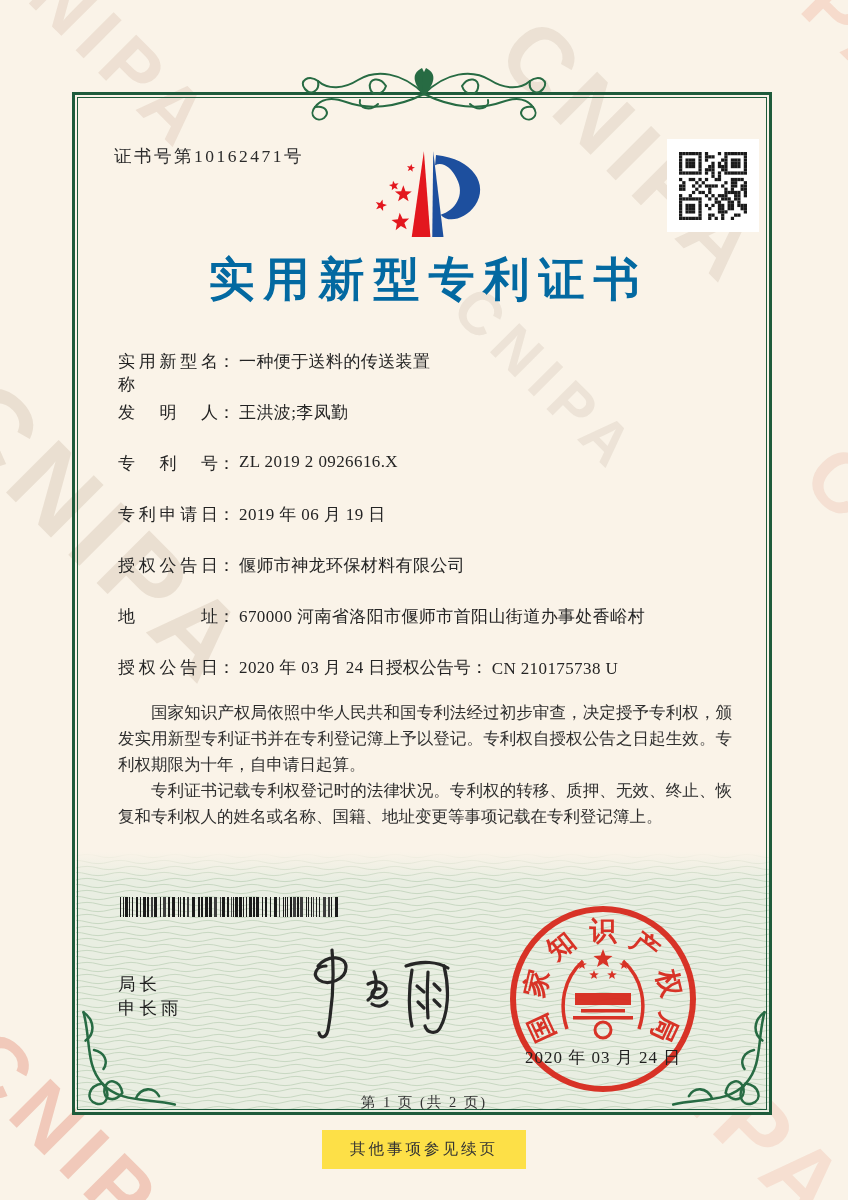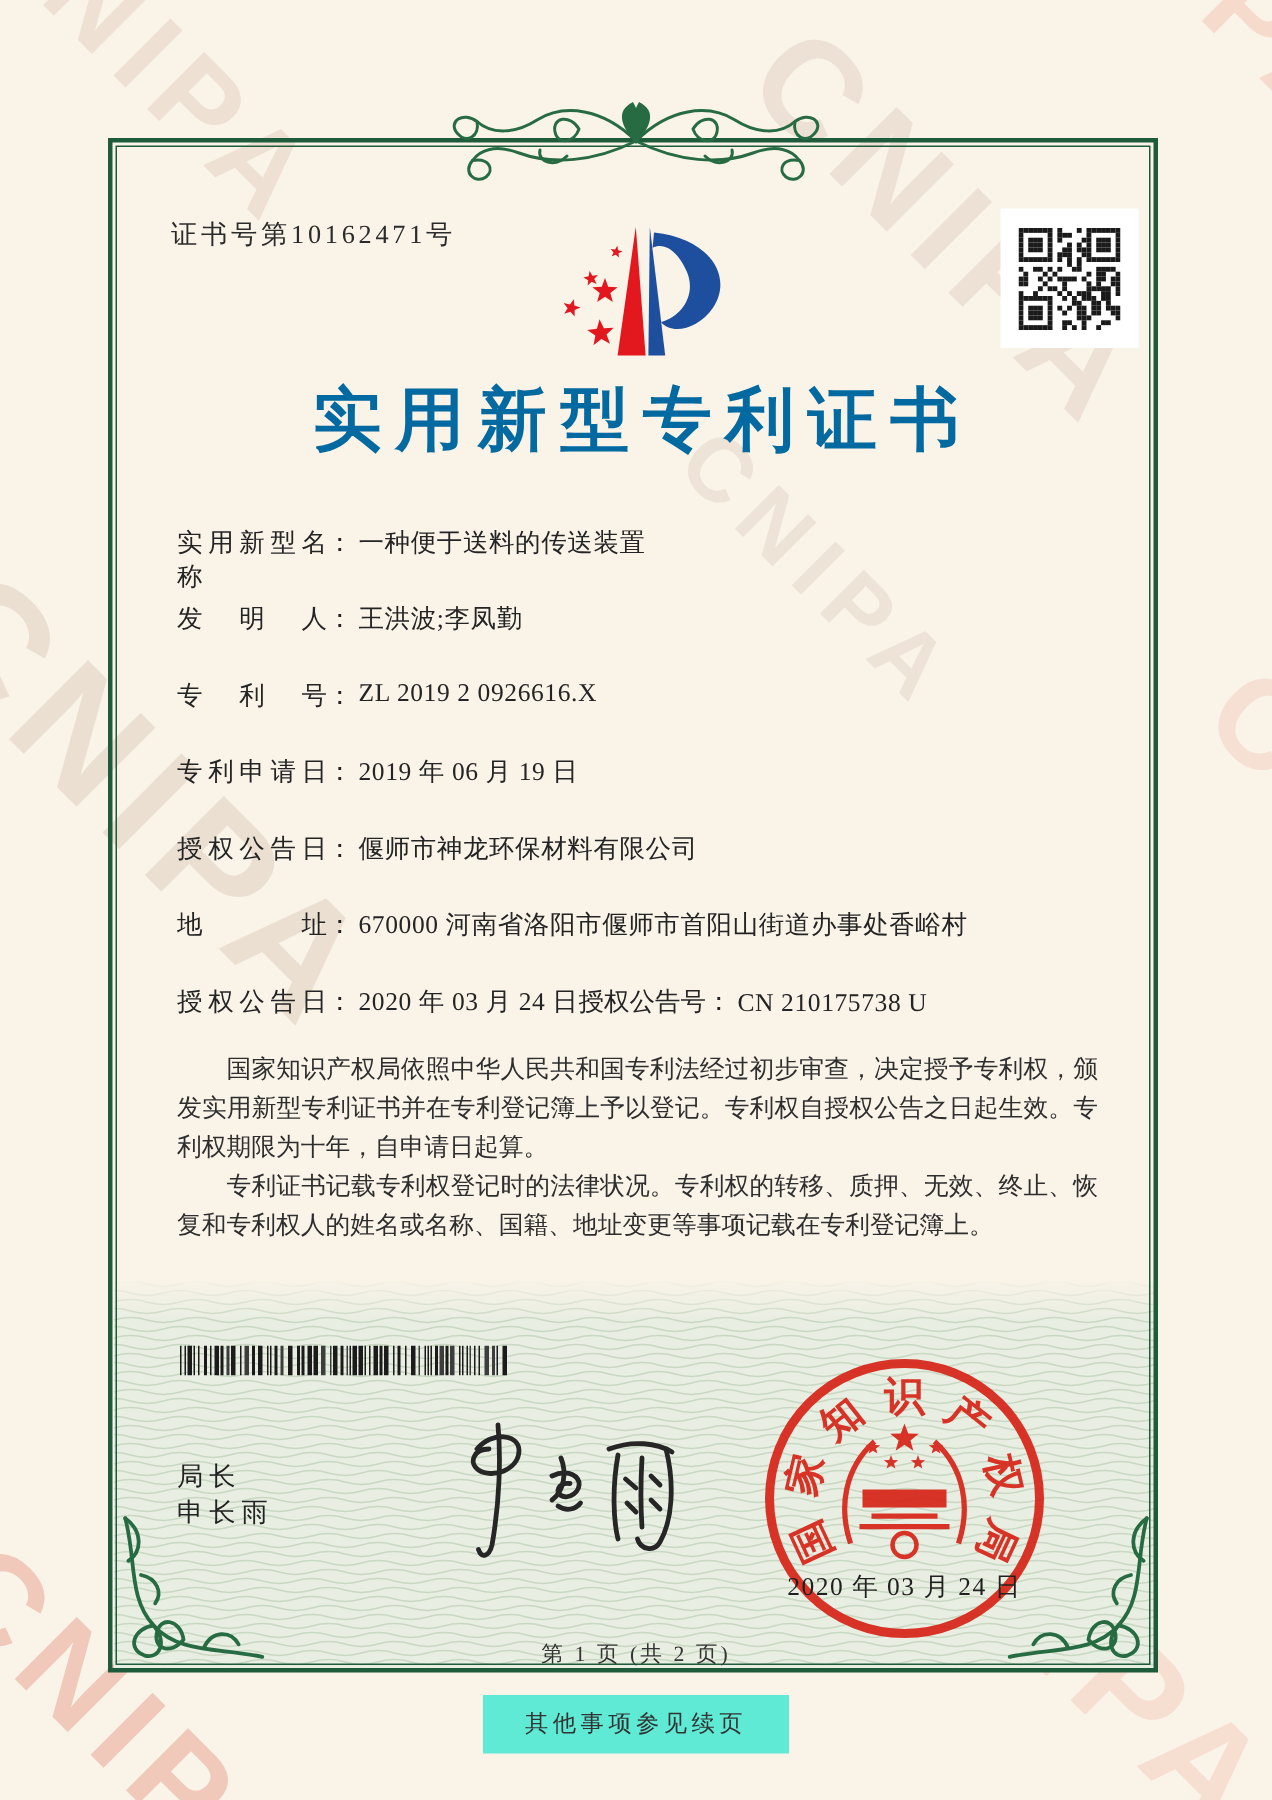--- a/index.html
+++ b/index.html
@@ -35,21 +35,21 @@
   .pair2{}
   .paras{position:absolute;left:118px;top:700px;width:614px;}
   .paras p{margin:0;text-indent:2em;font-size:16.5px;line-height:26px;color:#2e2e2e;text-align:justify;}
   .barcode{position:absolute;left:120px;top:897px;}
   .director{position:absolute;left:118px;top:972px;font-size:17.5px;letter-spacing:4px;color:#222;}
   .director .name{}
   .signature{position:absolute;left:288px;top:942px;}
   .seal{position:absolute;left:503px;top:899px;z-index:6;opacity:0.95;}
   .page-info{position:absolute;left:0;right:0;top:1093px;text-align:center;font-size:14.5px;
       letter-spacing:2px;color:#333;z-index:6;}
-  .cont-note{position:absolute;left:50%;transform:translateX(-50%);top:1130px;background:#5eead4;
+  .cont-note{position:absolute;left:50%;transform:translateX(-50%);top:1130px;background:#fde047;
       padding:9px 28px;font-size:15.5px;letter-spacing:3px;color:#333;z-index:6;white-space:nowrap;}
 </style>
 </head>
 <body>
 
 <div class="page">
 
   <div class="wm" style="left:-45px;top:-10px;font-size:78px;color:rgba(225,205,190,0.5);">CNIPA</div>
   <div class="wm" style="left:655px;top:-70px;font-size:80px;color:rgba(242,199,180,0.55);">CNIPA</div>
   <div class="wm" style="left:468px;top:100px;font-size:92px;color:rgba(222,208,192,0.5);">CNIPA</div>

